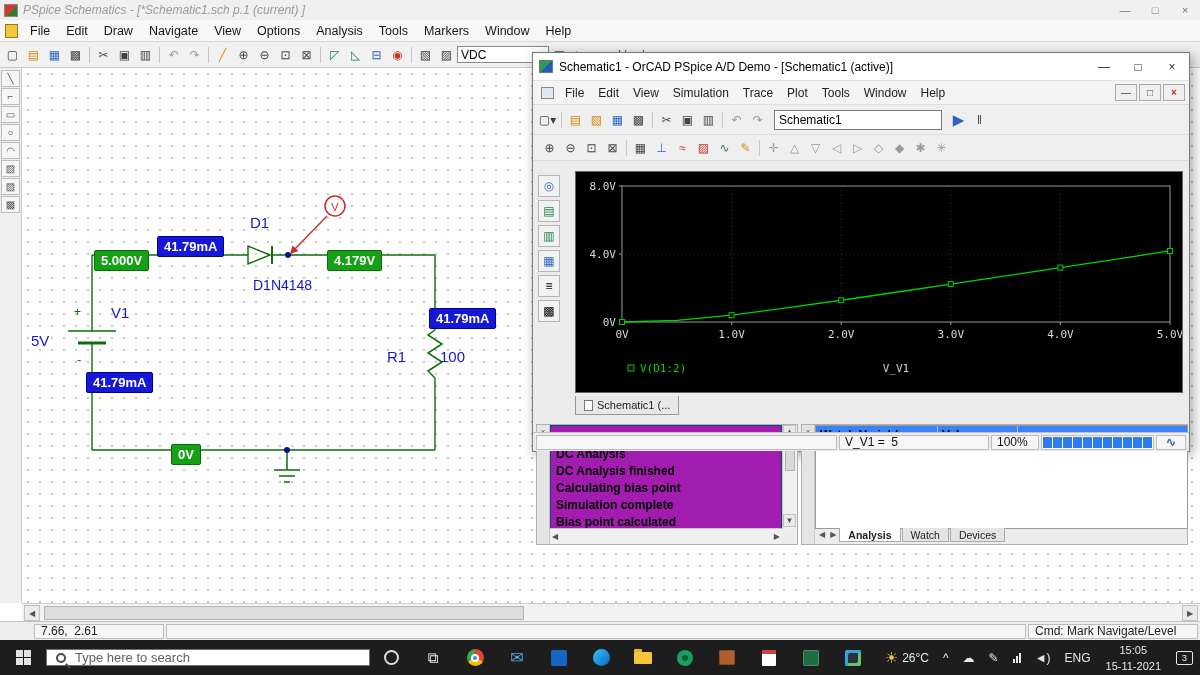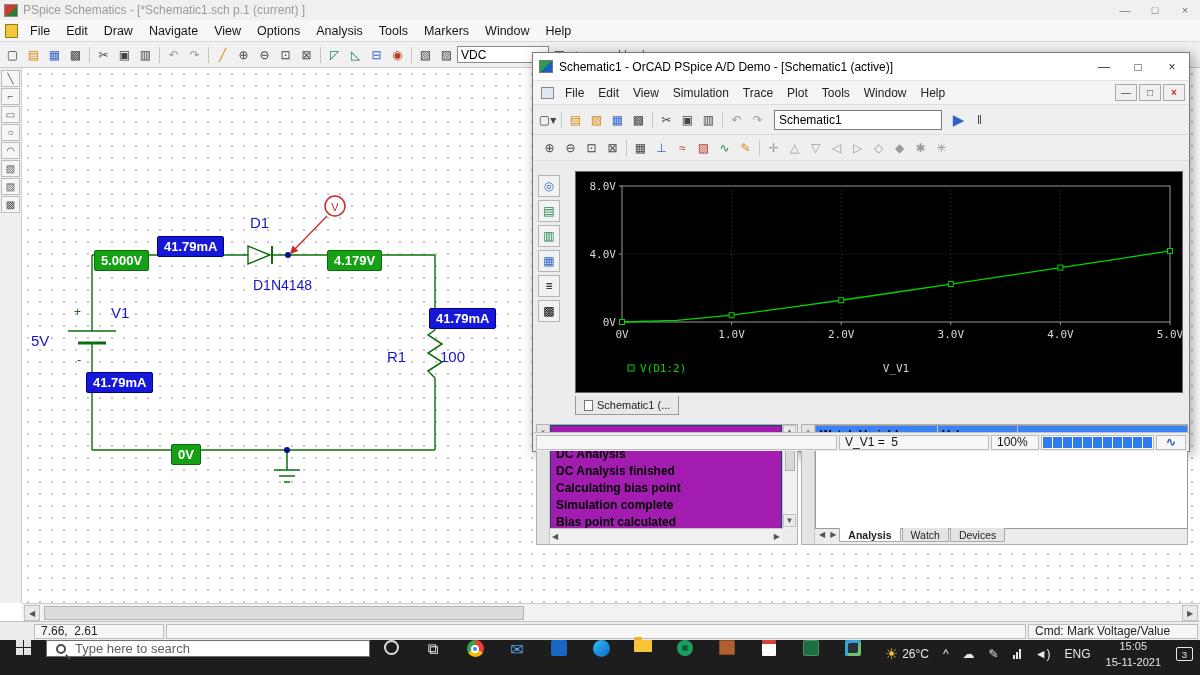--- a/index.html
+++ b/index.html
@@ -1,21 +1,21 @@
 <!DOCTYPE html>
 <html><head>
 <meta charset="utf-8">
 <style>
   * { box-sizing: border-box; margin: 0; padding: 0; }
   html,body { width:1200px; height:675px; }
   body { position:relative; font-family:"Liberation Sans",sans-serif; background:#fff; overflow:hidden; }
 
   
   #main-titlebar { position:absolute; left:0; top:0; width:1200px; height:20px; background:#f0f0f0;
-    display:flex; align-items:center; padding-left:4px; font-size:12px; color:#9a9a9a; }
+    display:flex; align-items:center; padding-left:4px; font-size:12px; color:#9a9a9a;font-style:italic; }
   #main-app-icon { width:14px; height:13px; background:linear-gradient(135deg,#d23b2f 55%,#2f7d32 55%); border:1px solid #888; margin-right:5px; }
   .caption-btns { margin-left:auto; display:flex; height:100%; }
   .cap-btn { width:30px; height:100%; display:flex; align-items:center; justify-content:center; color:#707070; font-size:11px; }
 
   #main-menubar { position:absolute; left:0; top:20px; width:1200px; height:22px; background:#f7f7f7;
     border-bottom:1px solid #d8d8d8; display:flex; align-items:center; font-size:12.5px; color:#151515; padding-left:3px; }
   .menu-item { padding:0 8px; }
   #main-menu-doc-icon { width:13px; height:14px; background:#f3c63e; border:1px solid #9b7a14; margin:0 4px 0 2px; }
 
   #main-toolbar { position:absolute; left:0; top:42px; width:1200px; height:26px; background:#f1f1f1;
@@ -97,21 +97,21 @@
   .tab-arrow { font-size:8px; color:#555; padding:2px 2px; }
 
   #orcad-statusbar { position:absolute; left:0; bottom:0; width:656px; height:19px; background:#ececec; border-top:1px solid #c2c2c2;
     display:flex; align-items:center; gap:2px; padding:0 3px; font-size:12px; color:#111; }
   .ostatus-fill { flex:1; border:1px solid #bdbdbd; background:#f6f6f6; height:15px; }
   .ostatus-cell { border:1px solid #bdbdbd; background:#f6f6f6; height:15px; display:flex; align-items:center; padding:0 5px; white-space:pre; }
   #oprogress { border:1px solid #bdbdbd; background:#fff; height:15px; display:flex; align-items:center; gap:1px; padding:0 1px; }
   #oprogress span { width:9px; height:11px; background:#2f7cf0; display:block; }
 
   
-  #taskbar { position:absolute; left:0; top:640px; width:1200px; height:35px; background:#1d1d1d; display:flex; align-items:flex-start; z-index:100; }
+  #taskbar { position:absolute; left:0; top:640px; width:1200px; height:35px; background:#1d1d1d; display:flex; align-items:center; z-index:100; }
   .tb-item { width:42px; display:flex; align-items:center; justify-content:center; color:#e8e8e8; }
   #start-btn { width:46px; }
   .win-logo { display:grid; grid-template-columns:7px 7px; grid-template-rows:7px 7px; gap:1px; }
   .win-logo span { background:#e3e3e3; }
   #search-box { width:324px; background:#fff; border:1px solid #6f6f6f; display:flex; align-items:center; padding:0 9px; gap:9px; }
   #search-box input { border:none; outline:none; font:13px "Liberation Sans",sans-serif; color:#333; width:100%; background:transparent; }
   #search-box input::placeholder { color:#5f5f5f; }
   .mag { width:10px; height:10px; border:2px solid #4a4a4a; border-radius:50%; position:relative; flex:none; }
   .mag::after { content:""; position:absolute; width:2px; height:6px; background:#4a4a4a; left:9px; top:8px; transform:rotate(-45deg); }
   .ring { width:15px; height:15px; border:2px solid #dedede; border-radius:50%; }
@@ -274,21 +274,21 @@
 
 <div id="hscroll">
   <span class="scroll-btn" style="left:2px;">◀</span>
   <div id="hthumb"></div>
   <span class="scroll-btn" style="right:2px;">▶</span>
 </div>
 
 <div id="main-statusbar">
   <span class="status-cell" style="width:130px;margin-left:32px;">7.66,  2.61</span>
   <span class="status-cell" style="flex:1;"></span>
-  <span class="status-cell" style="width:170px;">Cmd: Mark Voltage/Value</span>
+  <span class="status-cell" style="width:170px;">Cmd: Mark Navigate/Level</span>
 </div>
 
 <div id="orcad">
   <div id="orcad-titlebar">
     <span id="orcad-app-icon"></span>
     <span>Schematic1 - OrCAD PSpice A/D Demo  - [Schematic1 (active)]</span>
     <span class="caption-btns">
       <span class="cap-btn">—</span>
       <span class="cap-btn">□</span>
       <span class="cap-btn">×</span>

